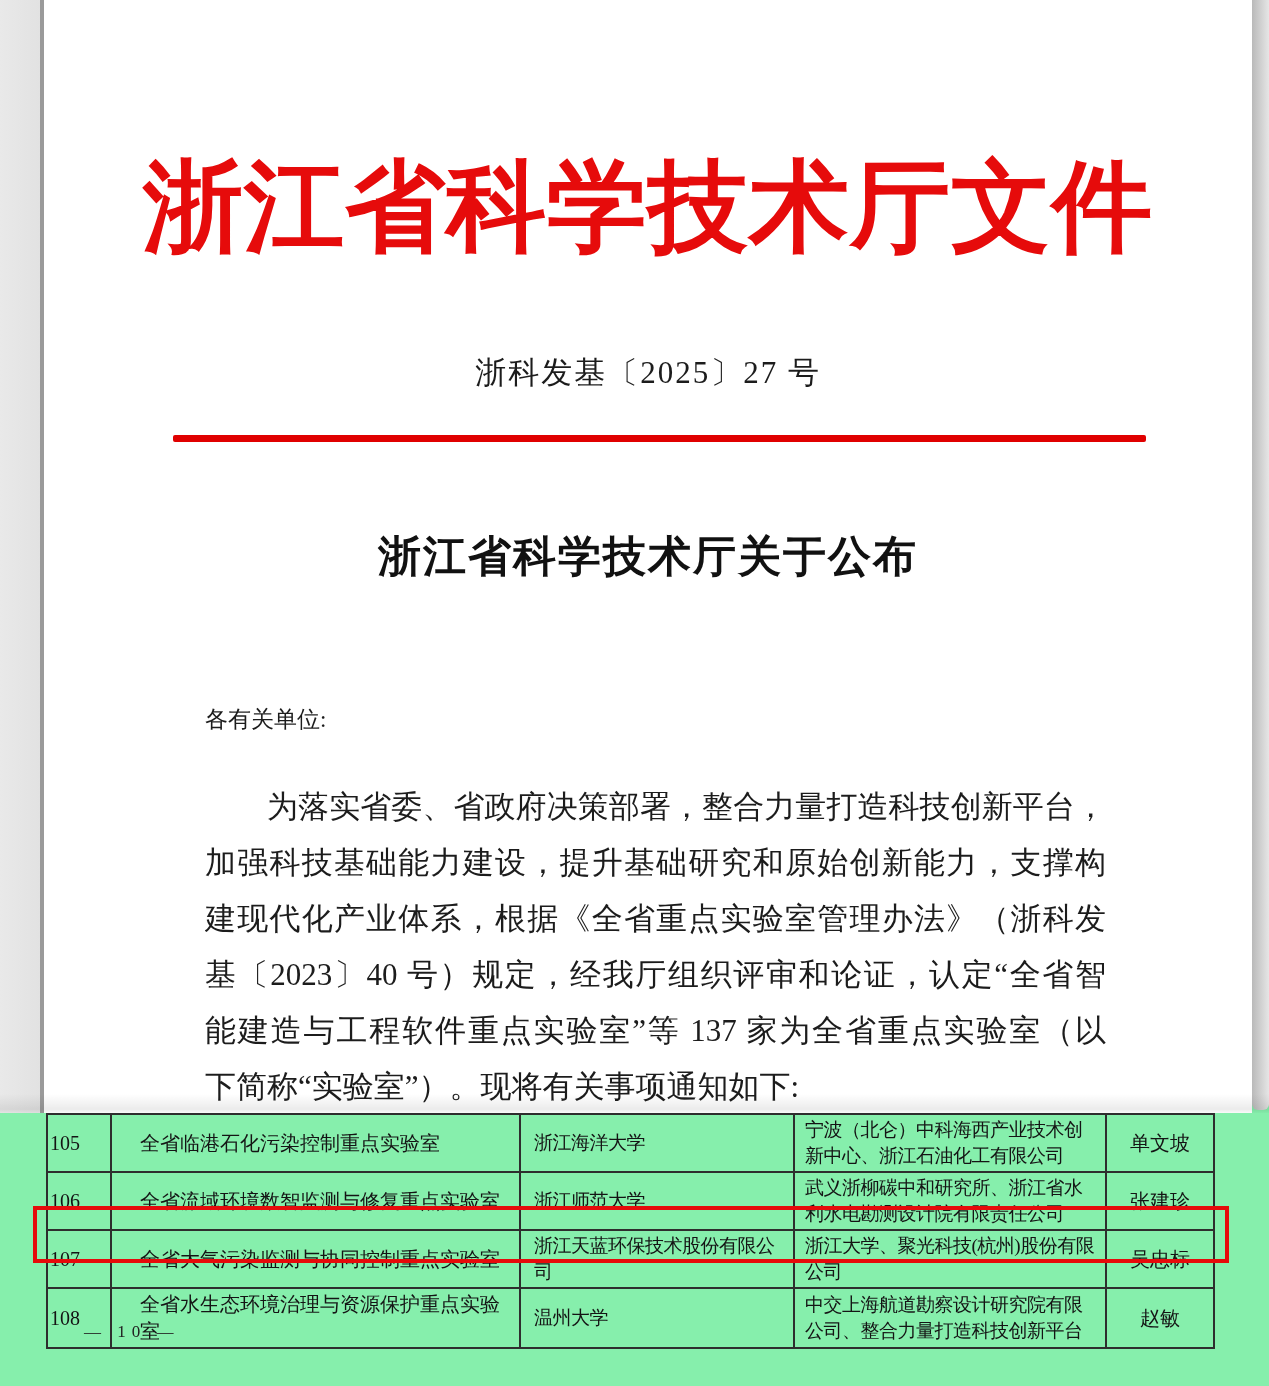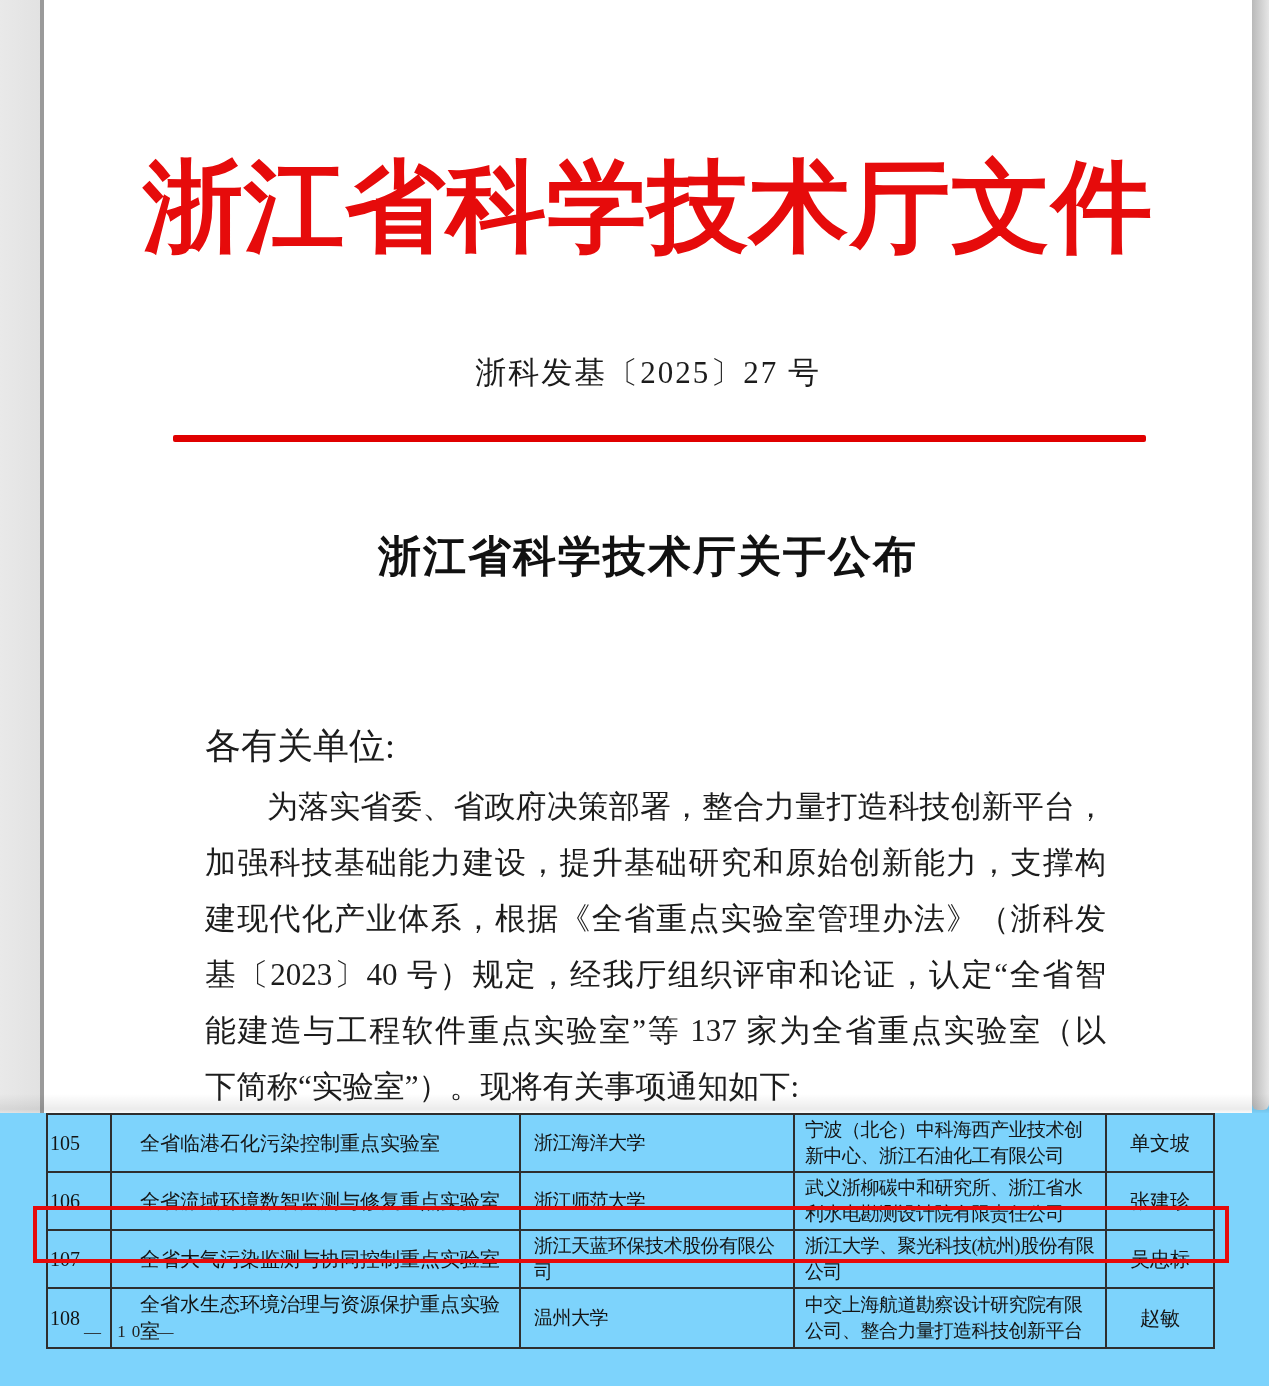--- a/index.html
+++ b/index.html
@@ -1,19 +1,19 @@
 <!DOCTYPE html>
 <html><head>
 <meta charset="utf-8">
 <style>
   html,body{margin:0;padding:0;background:#ffffff;}
   .screen{
     position:relative;
     width:1269px;height:1386px;
-    background:#7dd3fc;
+    background:#86efac;
     overflow:hidden;
     font-family:"Liberation Serif","DejaVu Serif",serif;
     color:#1c1c1c;
   }
   
   .left-margin{
     position:absolute;left:0;top:0;width:40px;height:1113px;
     background:linear-gradient(to right,#e9e9e9,#e2e2e2);
     border-right:4px solid #9a9a9a;
   }
@@ -39,21 +39,21 @@
     position:absolute;left:0;top:352px;width:100%;
     text-align:center;font-size:31px;letter-spacing:2px;
   }
   .red-rule{
     position:absolute;left:129px;top:435px;width:973px;height:7px;
     background:#e00000;border-radius:2px;
   }
   .doc-title{position:absolute;left:0;width:100%;text-align:center;font-weight:bold;color:#111;}
   .doc-title.l1{top:528px;font-size:43px;letter-spacing:2px;}
   .doc-title.l2{top:600px;font-size:44px;letter-spacing:1px;}
-  .salutation{position:absolute;left:161px;top:722px;font-size:36px;}
+  .salutation{position:absolute;left:161px;top:704px;font-size:23px;}
   .body-lines{position:absolute;left:161px;top:779px;width:901px;font-size:31px;}
   .body-line{height:56px;line-height:56px;white-space:nowrap;}
   .body-line.fill{text-align:justify;text-align-last:justify;white-space:normal;overflow:hidden;}
   .body-line.indent{text-indent:62px;}
   
   .labs-table{
     position:absolute;left:46px;top:1113px;width:1167px;
     border-collapse:collapse;table-layout:fixed;
     font-size:20px;color:#141414;
   }

